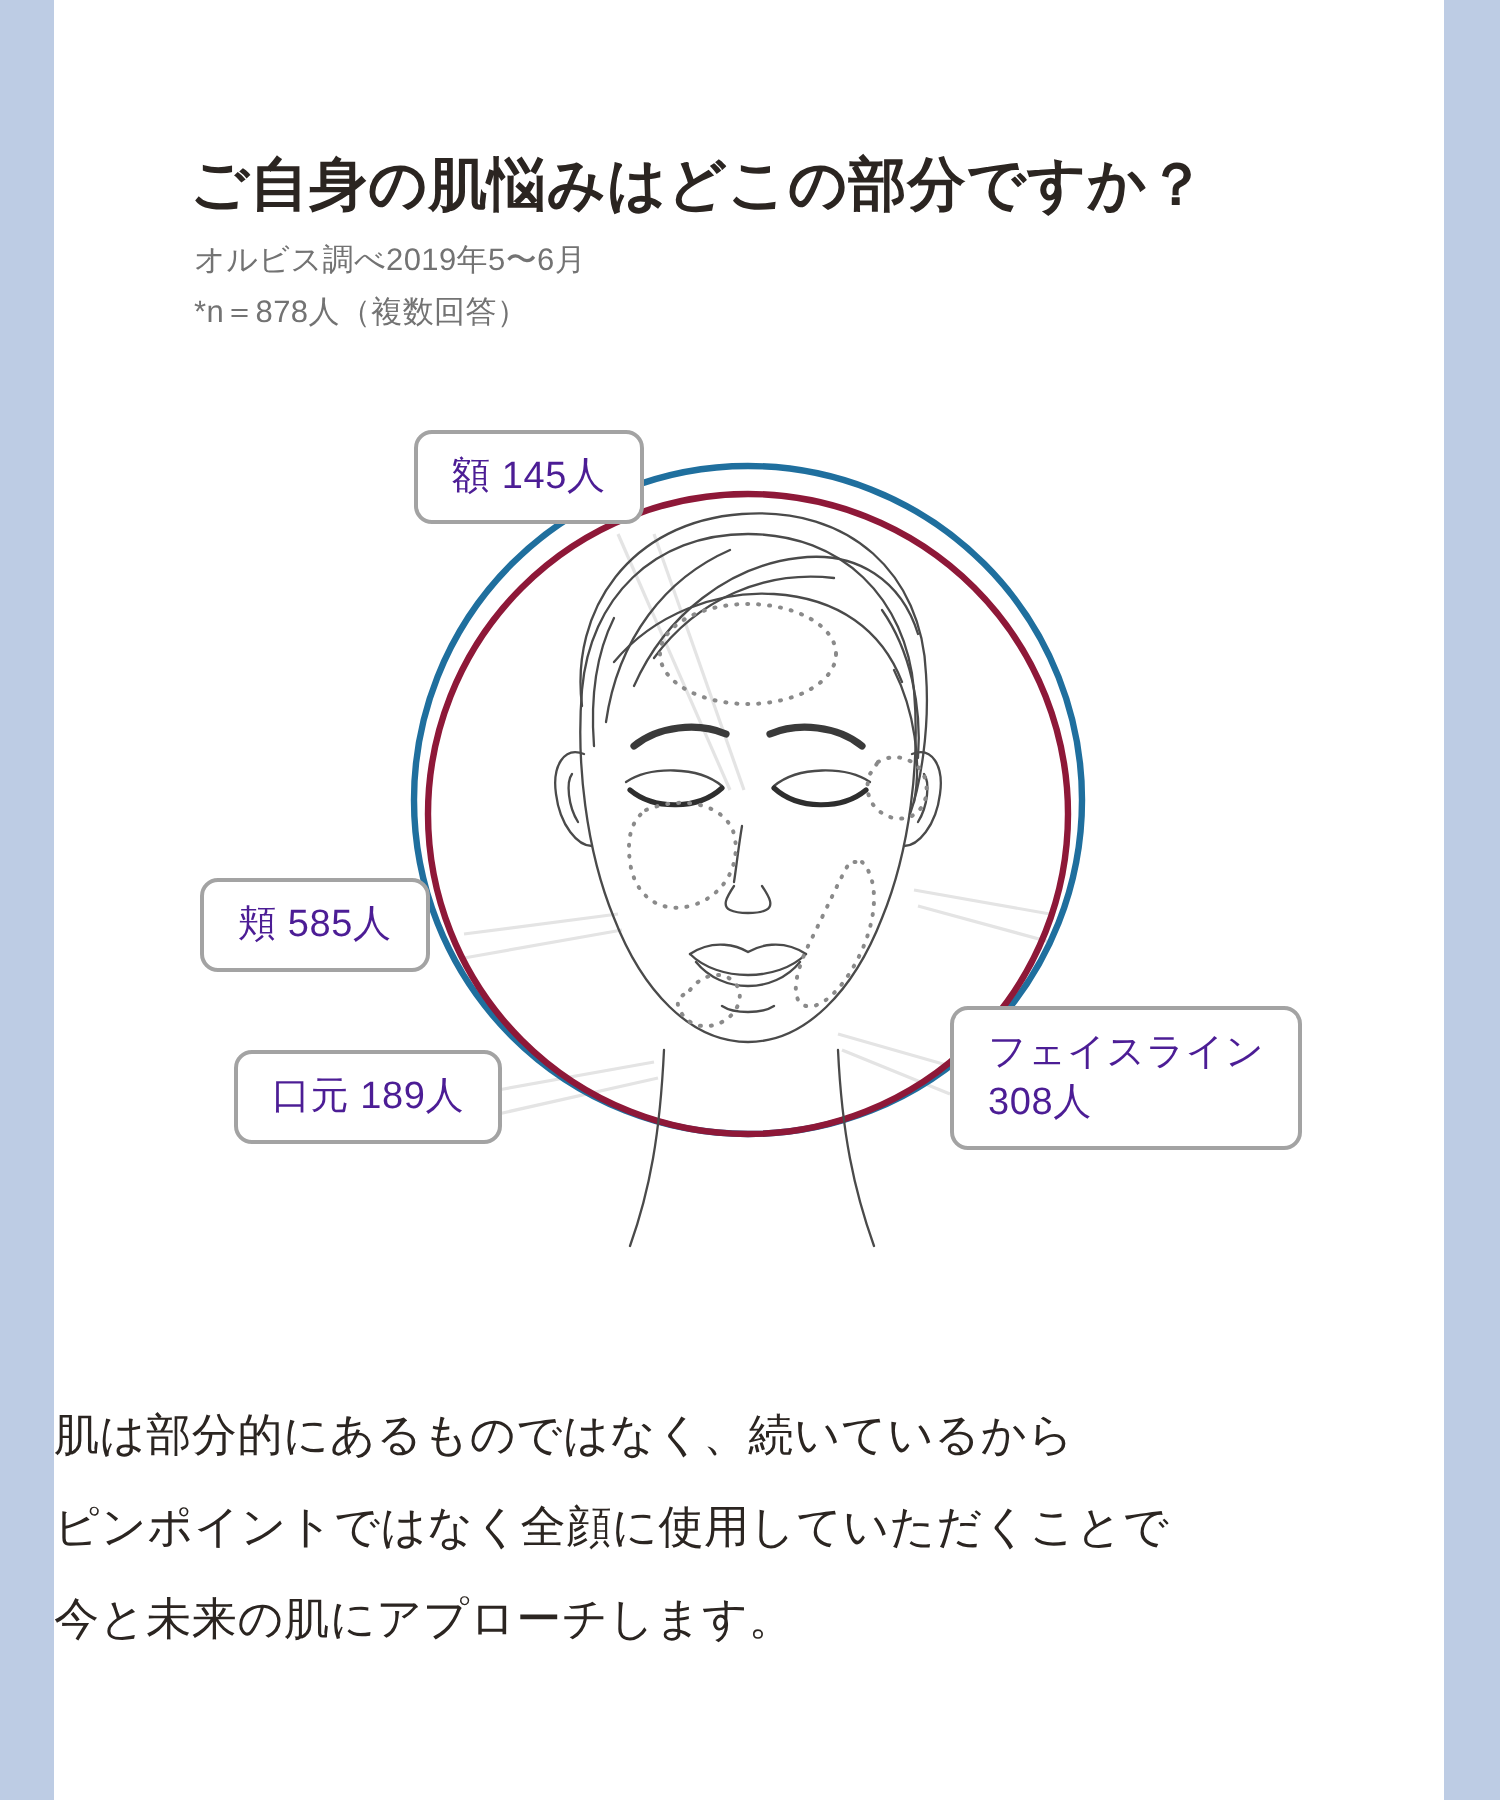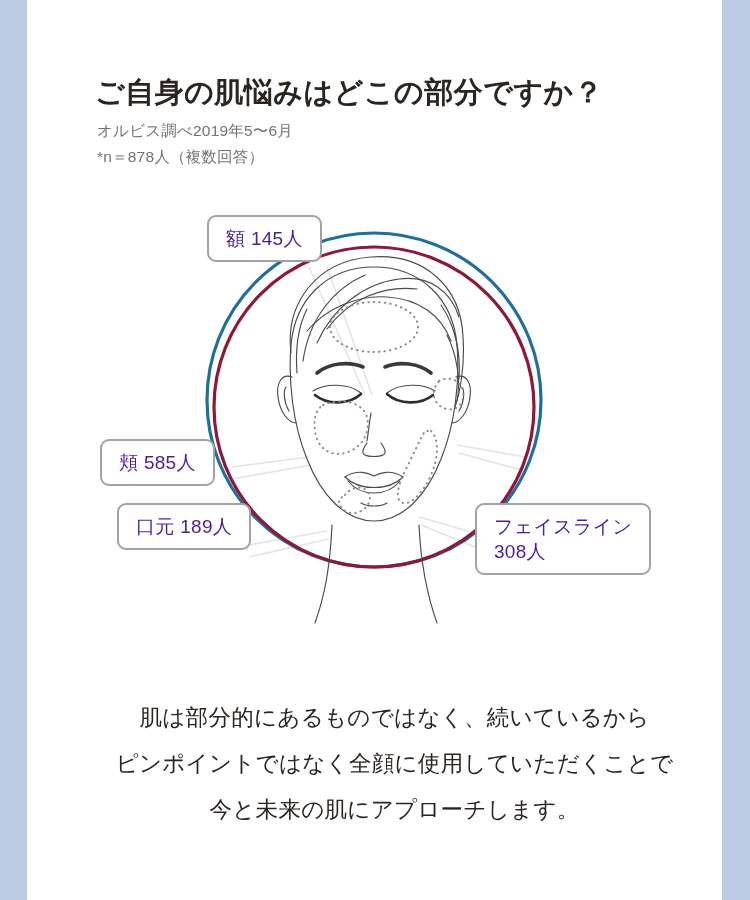--- a/index.html
+++ b/index.html
@@ -48,31 +48,29 @@
     color:#4c1d95;
     line-height:25px;
     padding:9px 17px;
     white-space:pre-line;
     letter-spacing:0.3px;
   }
   .lbl-forehead  { left:180px; top:20px; }
   .lbl-eye       { left:498px; top:230px; }
   .lbl-faceline  { left:448px; top:308px; }
   .lbl-cheek     { left:73px; top:244px; }
-  .lbl-mouth     { left:90px; top:308px; }
+  .lbl-mouth     { left:90px; top:330px; }
 
   .body-copy {
     position:absolute; left:0; top:695px; width:695px;
-    text-align:center;
     font-size:22.5px;
     line-height:46px;
     color:#2b2521;
     letter-spacing:0.3px;
     white-space:pre-line;
-    margin-left:20px;
   }
 </style>
 </head>
 <body>
 
 <div class="edge-strip left"></div>
 <div class="edge-strip right"></div>
 
 <div class="page">
 

